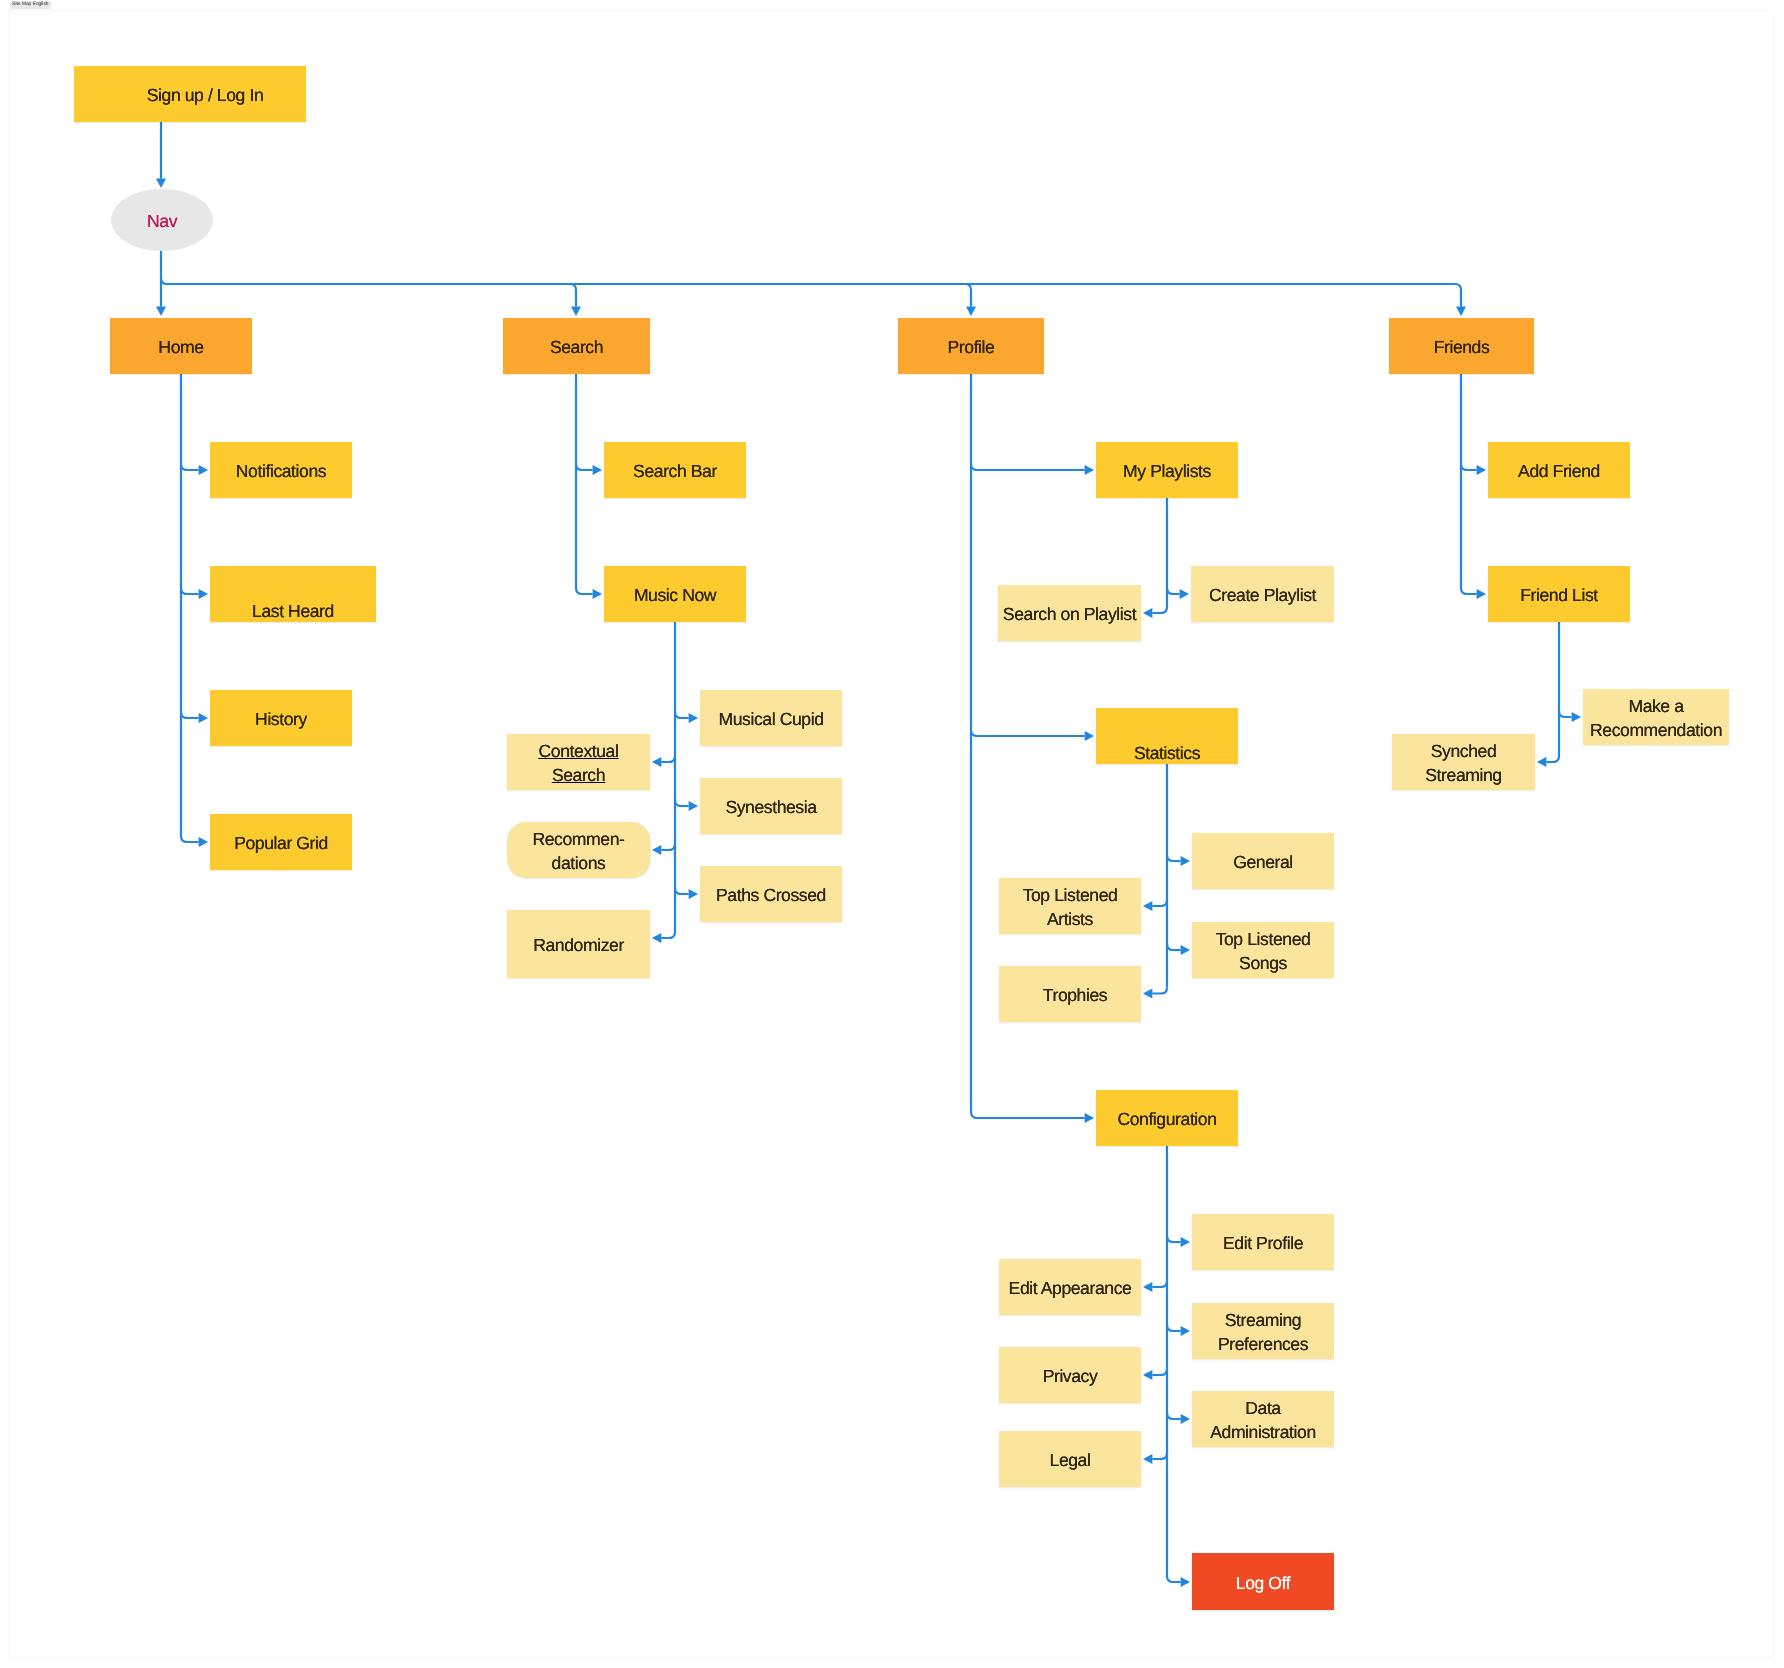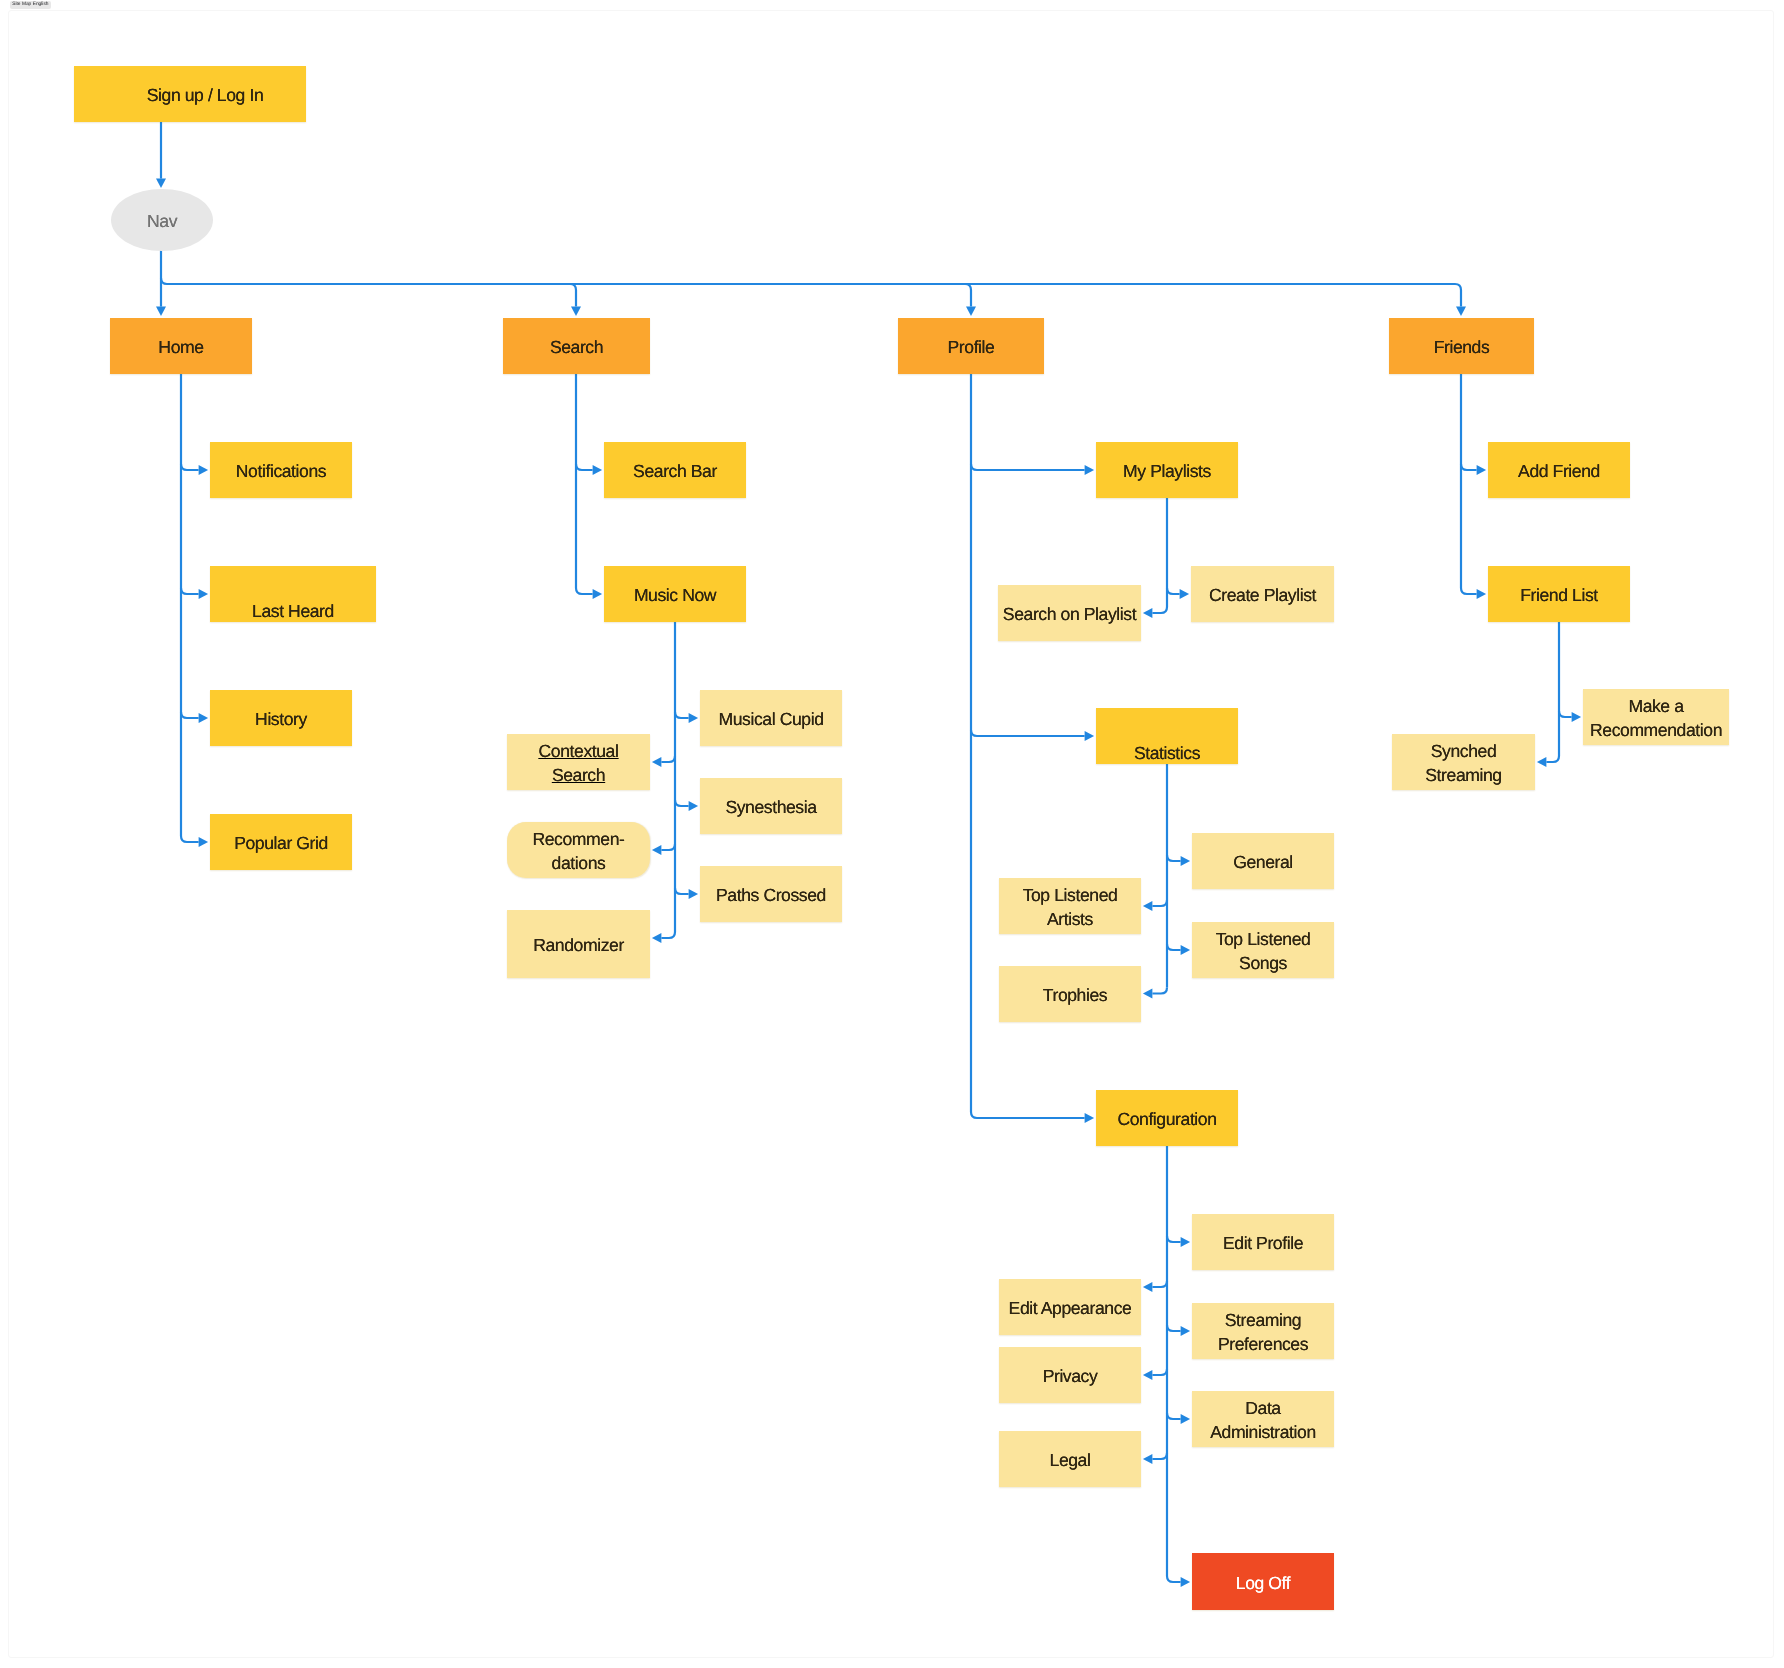--- a/index.html
+++ b/index.html
@@ -23,21 +23,21 @@
     white-space:pre-line;letter-spacing:-0.42px;position:relative;top:1.4px;
     -webkit-font-smoothing:antialiased;
     text-shadow:0 0 0.45px currentColor;
     transform:translateZ(0);}
   .orange{background:#FBA62E;}
   .gold{background:#FDCB2E;}
   .light{background:#FBE49C;}
   .red{background:#EF4A23;}
   .red .lbl{color:#ffffff;}
   .ellipse{background:#E7E7E7;border-radius:50%;box-shadow:none;}
-  .ellipse .lbl{color:#737373;}
+  .ellipse .lbl{color:#be185d;}
 </style>
 </head>
 <body>
 
 <div id="canvas">
   <div id="frame"></div>
   <div id="tab">Site Map English</div>
 
   <svg class="wires" viewBox="0 0 1784 1668">
     <g>
@@ -210,21 +210,21 @@
     </div>
   <div class="node light" style="left:999px;top:966px;width:142px;height:56px;padding-left:12px;">
       <span class="lbl">Trophies</span>
     </div>
   <div class="node gold" style="left:1096px;top:1090px;width:142px;height:56px;">
       <span class="lbl">Configuration</span>
     </div>
   <div class="node light" style="left:1192px;top:1214px;width:142px;height:56px;">
       <span class="lbl">Edit Profile</span>
     </div>
-  <div class="node light" style="left:999px;top:1259px;width:142px;height:56px;margin-top:20px;">
+  <div class="node light" style="left:999px;top:1259px;width:142px;height:56px;">
       <span class="lbl">Edit Appearance</span>
     </div>
   <div class="node light" style="left:1192px;top:1303px;width:142px;height:56px;">
       <span class="lbl">Streaming
 Preferences</span>
     </div>
   <div class="node light" style="left:999px;top:1347px;width:142px;height:56px;">
       <span class="lbl">Privacy</span>
     </div>
   <div class="node light" style="left:1192px;top:1391px;width:142px;height:56px;">

